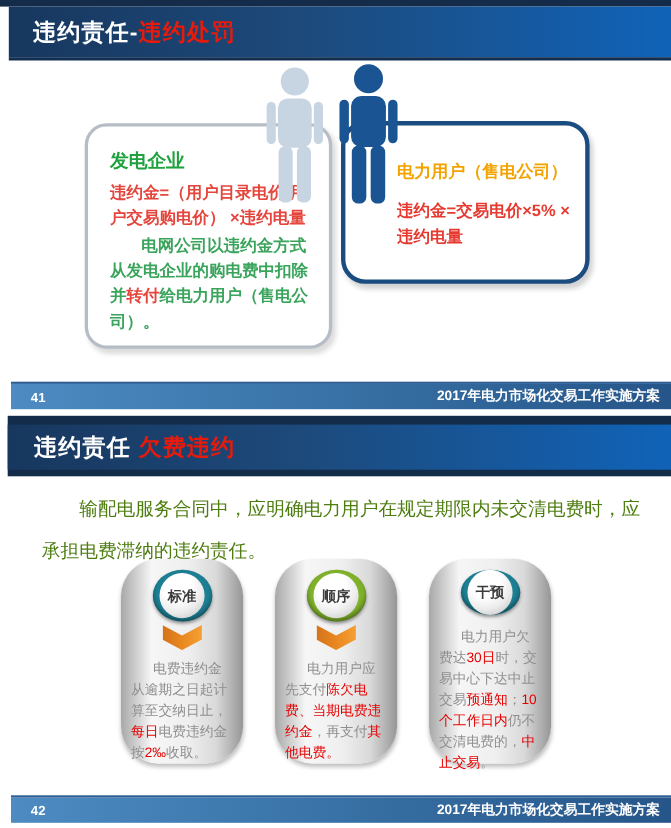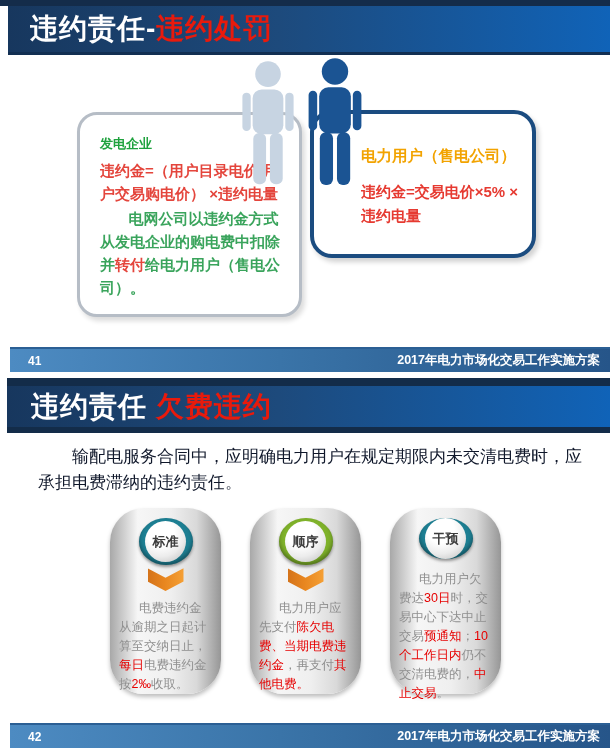--- a/index.html
+++ b/index.html
@@ -4,59 +4,59 @@
 <style>
   html,body{margin:0;padding:0;}
   body{width:610px;height:753px;position:relative;background:#ffffff;
        font-family:"Liberation Sans","DejaVu Sans",sans-serif;overflow:hidden;}
   .abs{position:absolute;}
 
   
   .top-strip{left:0;right:0;height:6px;background:#142c4a;}
   .header-bar{right:0;height:46px;background:linear-gradient(90deg,#17375e 0%,#1d4a7c 45%,#1063b8 100%);
               border-bottom:3px solid #122f52;display:flex;align-items:center;padding-left:22px;}
-  .header-title{font-size:28px;font-weight:bold;letter-spacing:1px;}
+  .header-title{font-size:21px;font-weight:bold;letter-spacing:1px;}
   .header-title .c-white{color:#ffffff;}
   .header-title .c-redtitle{color:#e81a0c;}
 
   .footer-bar{left:10px;right:0;height:25px;border-top:2px solid #2b5f94;
               background:linear-gradient(90deg,#4d8bc2 0%,#3a74a8 45%,#265589 100%);
               display:flex;align-items:center;justify-content:space-between;
               padding:0 10px 0 18px;box-sizing:border-box;}
   .footer-page{color:#ffffff;font-size:12px;font-weight:bold;}
   .footer-doc{color:#ffffff;font-size:12.5px;font-weight:bold;}
 
   
   .box{box-sizing:border-box;background:#ffffff;z-index:1;}
   .box-left{left:77px;top:112px;width:225px;height:205px;border:3px solid #b6bdc6;
             border-radius:20px;box-shadow:3px 4px 5px rgba(0,0,0,.14);
             padding:20px 10px 0 20px;}
   .box-right{left:310px;top:110px;width:226px;height:148px;border:4px solid #1b4c80;
              border-radius:22px;box-shadow:3px 4px 5px rgba(0,0,0,.18);
              padding:32px 10px 0 47px;}
-  .box-title-green{color:#1fa23e;font-size:13px;font-weight:bold;margin-bottom:6px;}
+  .box-title-green{color:#1fa23e;font-size:17px;font-weight:bold;margin-bottom:6px;}
   .box-title-orange{color:#f2a300;font-size:15.5px;font-weight:bold;margin-bottom:8px;}
   .box-text{font-size:15px;font-weight:bold;line-height:23px;}
   .formula-red{color:#e4453c;}
   .note-mixed{margin-top:2px;text-indent:1.9em;}
   .c-green{color:#3aa45c;}
   .c-red{color:#e4453c;}
   .formula-red2{color:#e63a31;line-height:24px;margin-top:13px;}
   .note-bold-red{color:#e60f0f;font-weight:bold;margin-top:3px;font-size:15.5px;}
 
   
   .person{z-index:2;}
 
   
   .hdr2-block{left:7px;right:0;top:378px;height:55px;background:#132c49;}
   .hdr2-bar{left:0;right:0;top:8px;height:41px;position:absolute;
             background:linear-gradient(90deg,#17375e 0%,#1d4a7c 45%,#1063b8 100%);
             display:flex;align-items:center;padding-left:24px;}
-  .intro{left:38px;right:28px;top:444px;color:#0f172a;font-size:17px;
-         line-height:26px;text-indent:2em;}
+  .intro{left:38px;right:28px;top:444px;color:#4d7c0f;font-size:17px;
+         line-height:38px;text-indent:2em;}
 
   .cards-row{left:110px;top:508px;display:flex;gap:29px;}
   .card{width:111px;height:186px;border-radius:34px;position:relative;
         background:linear-gradient(90deg,#a8a8a8 0%,#f6f6f6 25%,#efefef 55%,#d9d9d9 78%,#969696 100%);
         box-shadow:0 3px 4px rgba(0,0,0,.25);display:flex;flex-direction:column;align-items:center;}
   .ring{width:54px;height:54px;border-radius:50%;margin-top:10px;
         display:flex;align-items:center;justify-content:center;
         box-shadow:0 2px 3px rgba(0,0,0,.4), inset 0 -3px 4px rgba(0,0,0,.35);}
   .sphere{width:41px;height:41px;border-radius:50%;
           background:radial-gradient(circle at 38% 28%,#ffffff 35%,#ececec 62%,#b9b9b9 100%);

